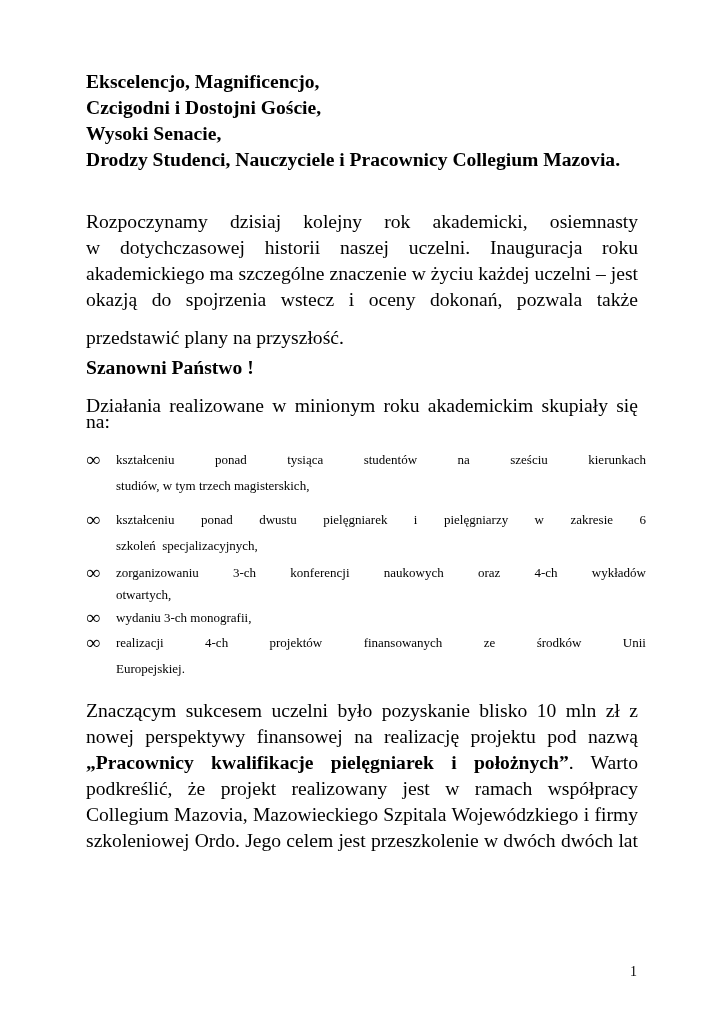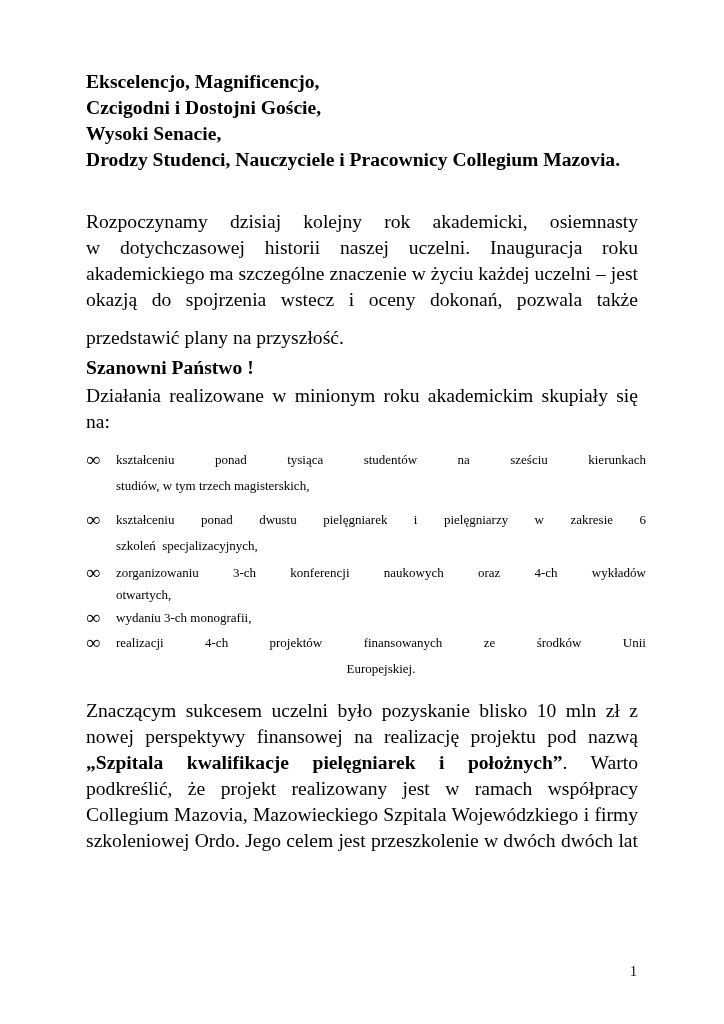--- a/index.html
+++ b/index.html
@@ -70,43 +70,43 @@
   <div class="line bold" style="top:148px;">Drodzy Studenci, Nauczyciele i Pracownicy Collegium Mazovia.</div>
 
   <div class="line justify" style="top:210px;">Rozpoczynamy dzisiaj kolejny rok akademicki, osiemnasty</div>
   <div class="line justify" style="top:236px;">w dotychczasowej historii naszej uczelni. Inauguracja roku</div>
   <div class="line justify" style="top:262px;">akademickiego ma szczególne znaczenie w życiu każdej uczelni – jest</div>
   <div class="line justify" style="top:288px;">okazją do spojrzenia wstecz i oceny dokonań, pozwala także</div>
   <div class="line" style="top:314px;margin-top:12px;">przedstawić plany na przyszłość.</div>
 
   <div class="line bold" style="top:356px;">Szanowni Państwo !</div>
 
-  <div class="line justify" style="top:384px;">Działania realizowane w minionym roku akademickim skupiały się</div>
+  <div class="line justify" style="top:394px;">Działania realizowane w minionym roku akademickim skupiały się</div>
   <div class="line" style="top:410px;">na:</div>
 
   <div class="bullet" style="top:448px;">∞</div>
   <div class="bline justify" style="top:448px;">kształceniu ponad tysiąca studentów na sześciu kierunkach</div>
   <div class="bline" style="top:474px;">studiów, w tym trzech magisterskich,</div>
 
   <div class="bullet" style="top:508px;">∞</div>
   <div class="bline justify" style="top:508px;">kształceniu ponad dwustu pielęgniarek i pielęgniarzy w zakresie 6</div>
   <div class="bline" style="top:534px; white-space:pre;">szkoleń  specjalizacyjnych,</div>
 
   <div class="bullet" style="top:561px;">∞</div>
   <div class="bline justify" style="top:561px;">zorganizowaniu 3-ch konferencji naukowych oraz 4-ch wykładów</div>
   <div class="bline" style="top:583px;">otwartych,</div>
 
   <div class="bullet" style="top:606px;">∞</div>
   <div class="bline" style="top:606px;">wydaniu 3-ch monografii,</div>
 
   <div class="bullet" style="top:631px;">∞</div>
   <div class="bline justify" style="top:631px;">realizacji 4-ch projektów finansowanych ze środków Unii</div>
-  <div class="bline" style="top:657px;text-align:center;">Europejskiej.</div>
+  <div class="bline" style="top:657px;">Europejskiej.</div>
 
   <div class="line justify" style="top:699px;">Znaczącym sukcesem uczelni było pozyskanie blisko 10 mln zł z</div>
   <div class="line justify" style="top:725px;">nowej perspektywy finansowej na realizację projektu pod nazwą</div>
-  <div class="line justify" style="top:751px;"><span class="bold">„Szpitala kwalifikacje pielęgniarek i położnych”</span><span>. Warto</span></div>
+  <div class="line justify" style="top:751px;"><span class="bold">„Pracownicy kwalifikacje pielęgniarek i położnych”</span><span>. Warto</span></div>
   <div class="line justify" style="top:777px;">podkreślić, że projekt realizowany jest w ramach współpracy</div>
   <div class="line justify" style="top:803px;">Collegium Mazovia, Mazowieckiego Szpitala Wojewódzkiego i firmy</div>
   <div class="line justify" style="top:829px;">szkoleniowej Ordo. Jego celem jest przeszkolenie w dwóch dwóch lat</div>
 
   <div class="page-number">1</div>
 </div>
 
 </body></html>

